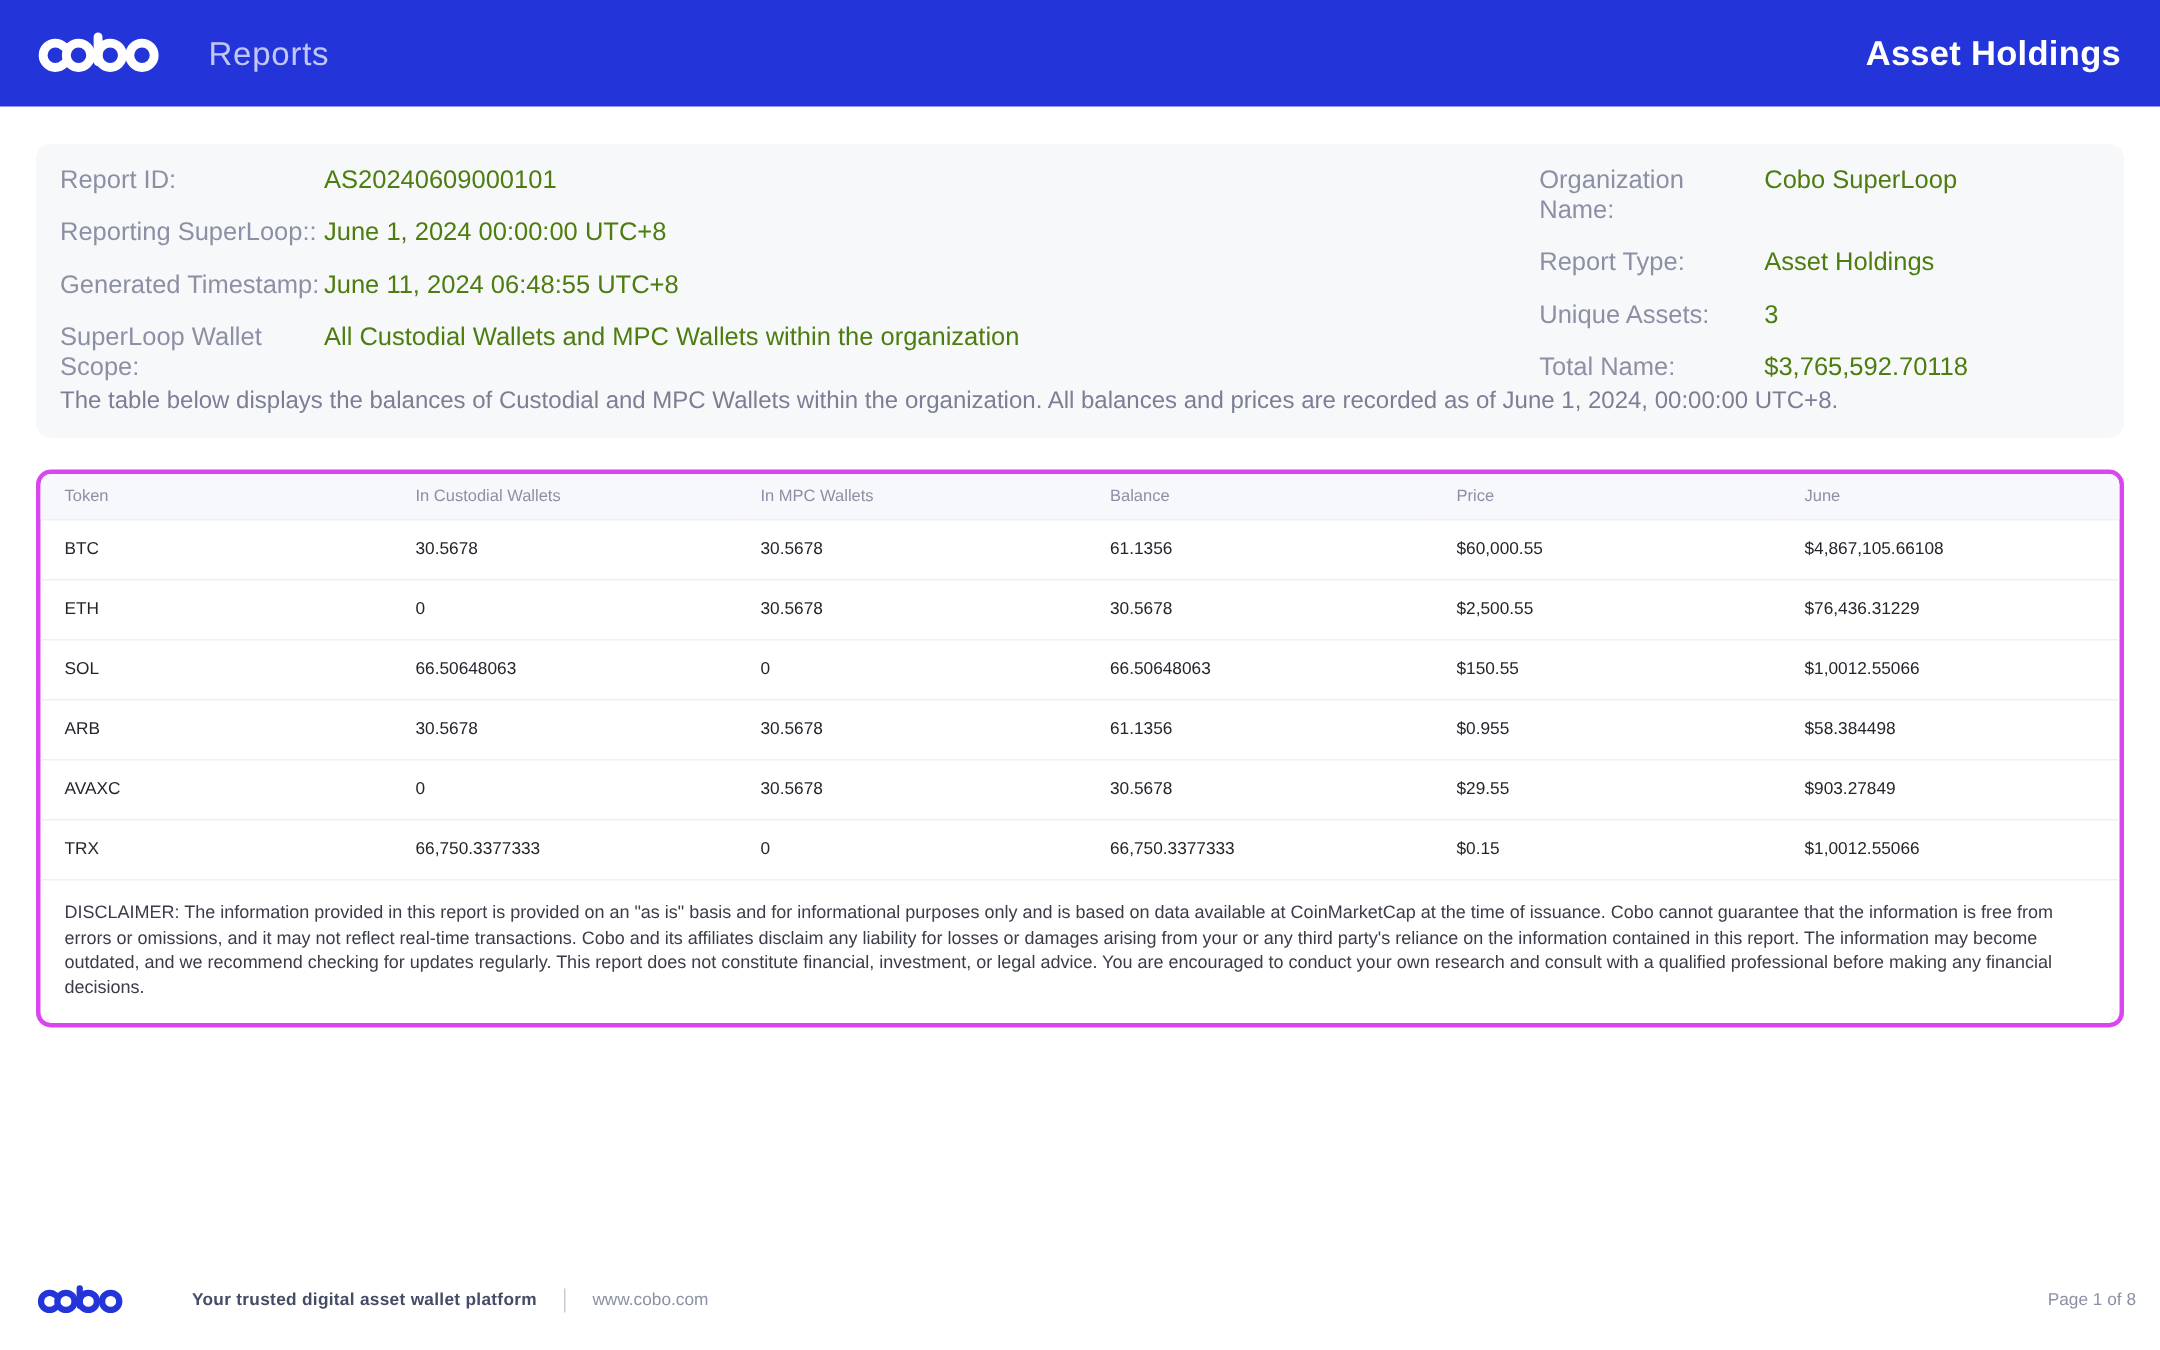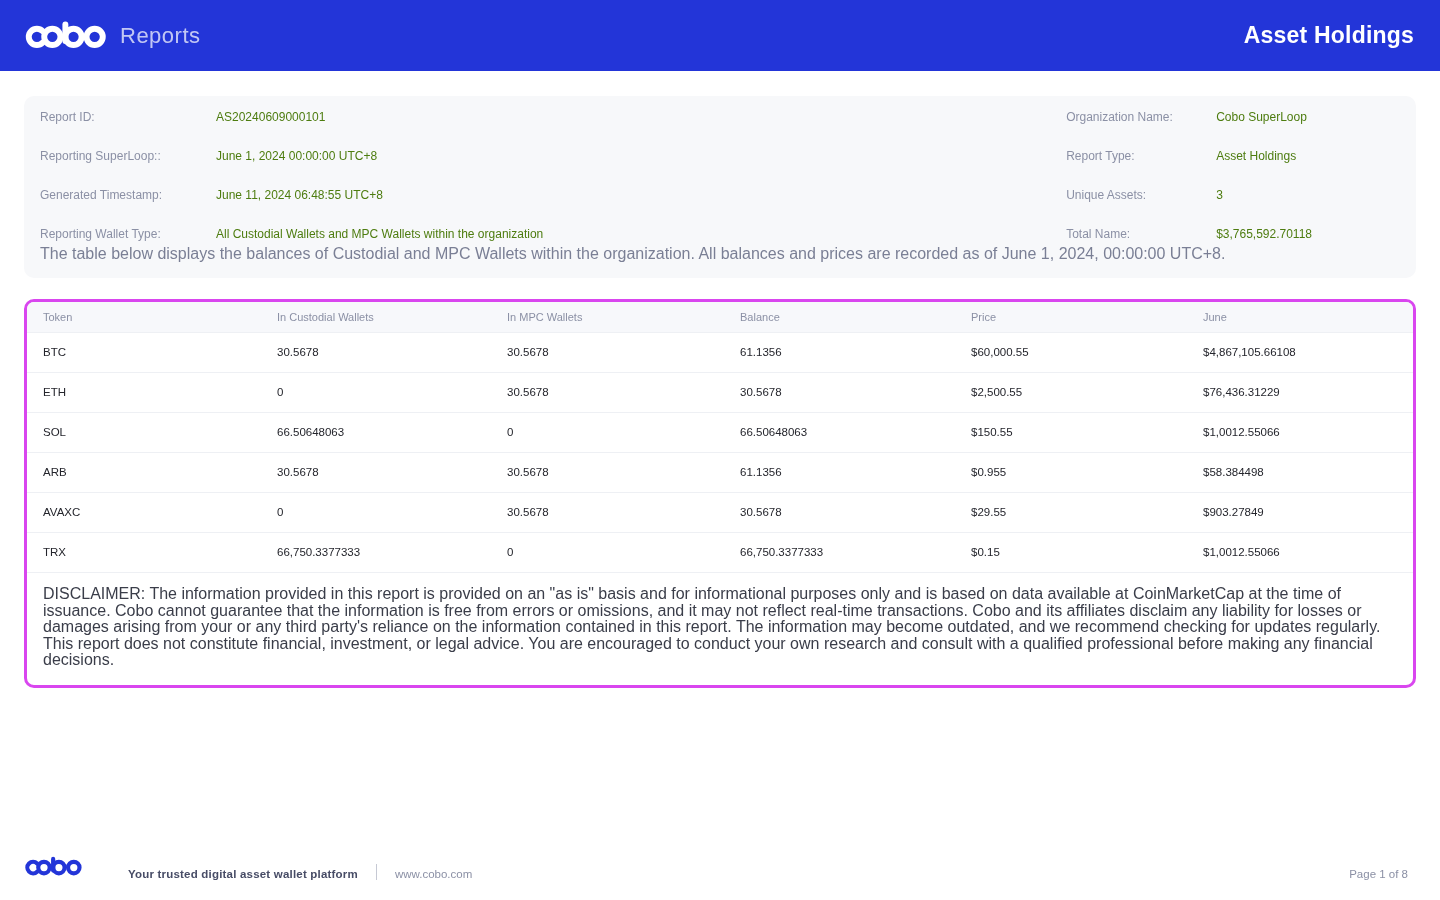--- a/index.html
+++ b/index.html
@@ -18,21 +18,21 @@
     height: 71px;
     background: #2335d8;
     display: flex;
     align-items: center;
     padding: 0 26px 0 24px;
     flex: 0 0 auto;
   }
   .logo-wrap { display: flex; align-items: center; }
   .logo-wrap svg { display: block; }
   .app-name {
-    margin-left: 8px;
+    margin-left: 27px;
     font-size: 22px;
     font-weight: 300;
     color: rgba(255,255,255,0.72);
     letter-spacing: 0.5px;
   }
   .header-title {
     margin-left: auto;
     font-size: 23px;
     font-weight: 700;
     color: #ffffff;
@@ -43,21 +43,21 @@
   .page { padding: 0 24px; flex: 1 1 auto; }
 
   
   .info-card {
     margin-top: 25px;
     background: #f7f8fa;
     border-radius: 10px;
     padding: 14px 16px 15px 16px;
   }
   .info-top { display: flex; justify-content: space-between; }
-  .info-grid { display: grid; row-gap: 25px; font-size: 12px; }
+  .info-grid { display: grid; row-gap: 15px; font-size: 17px; }
   .info-grid.left  { grid-template-columns: 176px auto; }
   .info-grid.right { grid-template-columns: 150px auto; margin-right: 88px; }
   .info-label { color: #8b90a5; }
   .info-value { color: #4d7c0f; }
   .info-desc {
     margin-top: 4px;
     font-size: 16px;
     color: #7a7f95;
   }
 
@@ -82,31 +82,31 @@
   tbody td {
     height: 40px;
     border-top: 1px solid #eef0f4;
     padding-left: 16px;
     font-size: 11.5px;
     color: #24252c;
   }
   .disclaimer {
     border-top: 1px solid #eef0f4;
     padding: 13px 16px 16px 16px;
-    font-size: 16px;
+    font-size: 12px;
     line-height: 16.5px;
     color: #3a3d49;
   }
 
   
   .footer {
     flex: 0 0 auto;
     display: flex;
-    align-items: flex-end;
-    padding: 0 32px 20px 24px;
+    align-items: center;
+    padding: 0 16px 20px 24px;
   }
   .footer svg { display: block; }
   .footer-tagline {
     margin-left: 42px;
     font-size: 11.5px;
     font-weight: 700;
     color: #474c66;
     letter-spacing: 0.2px;
   }
   .footer-divider {
@@ -139,21 +139,21 @@
 
   <div class="info-card">
     <div class="info-top">
       <div class="info-grid left">
         <div class="info-label">Report ID:</div>
         <div class="info-value">AS20240609000101</div>
         <div class="info-label">Reporting SuperLoop::</div>
         <div class="info-value">June 1, 2024 00:00:00 UTC+8</div>
         <div class="info-label">Generated Timestamp:</div>
         <div class="info-value">June 11, 2024 06:48:55 UTC+8</div>
-        <div class="info-label">Reporting Wallet Type:</div>
+        <div class="info-label">SuperLoop Wallet Scope:</div>
         <div class="info-value">All Custodial Wallets and MPC Wallets within the organization</div>
       </div>
       <div class="info-grid right">
         <div class="info-label">Organization Name:</div>
         <div class="info-value">Cobo SuperLoop</div>
         <div class="info-label">Report Type:</div>
         <div class="info-value">Asset Holdings</div>
         <div class="info-label">Unique Assets:</div>
         <div class="info-value">3</div>
         <div class="info-label">Total Name:</div>

